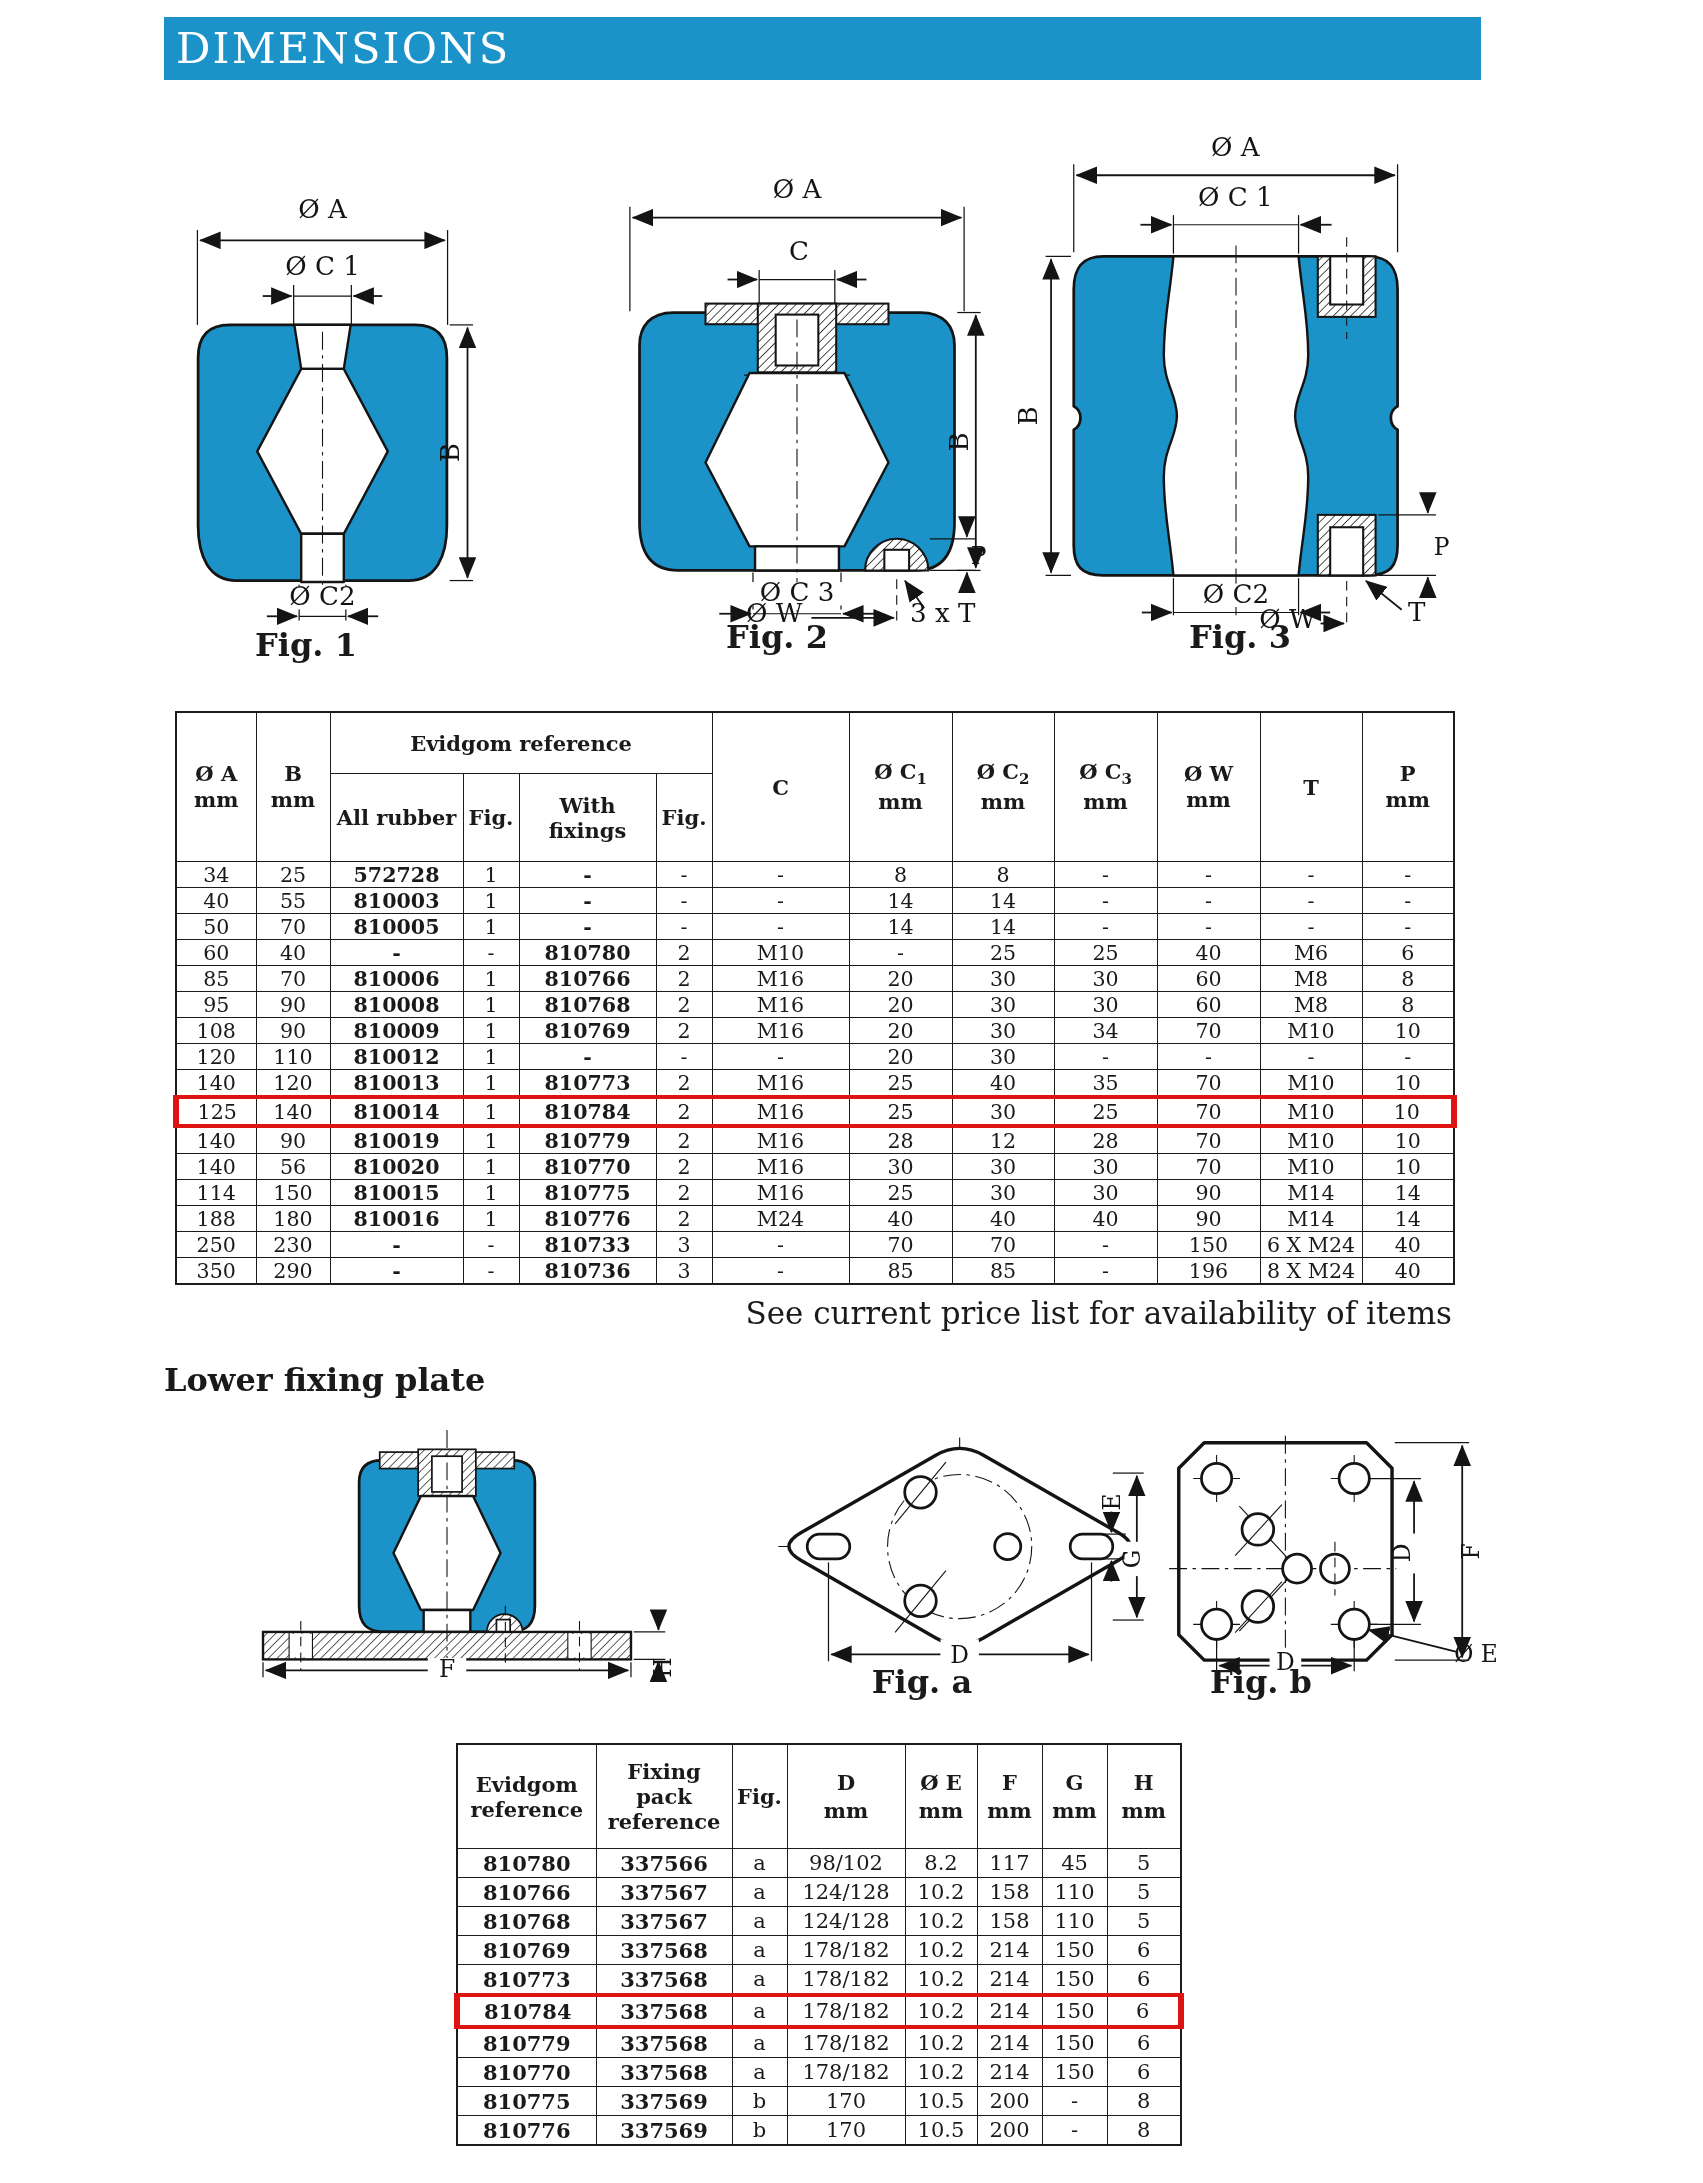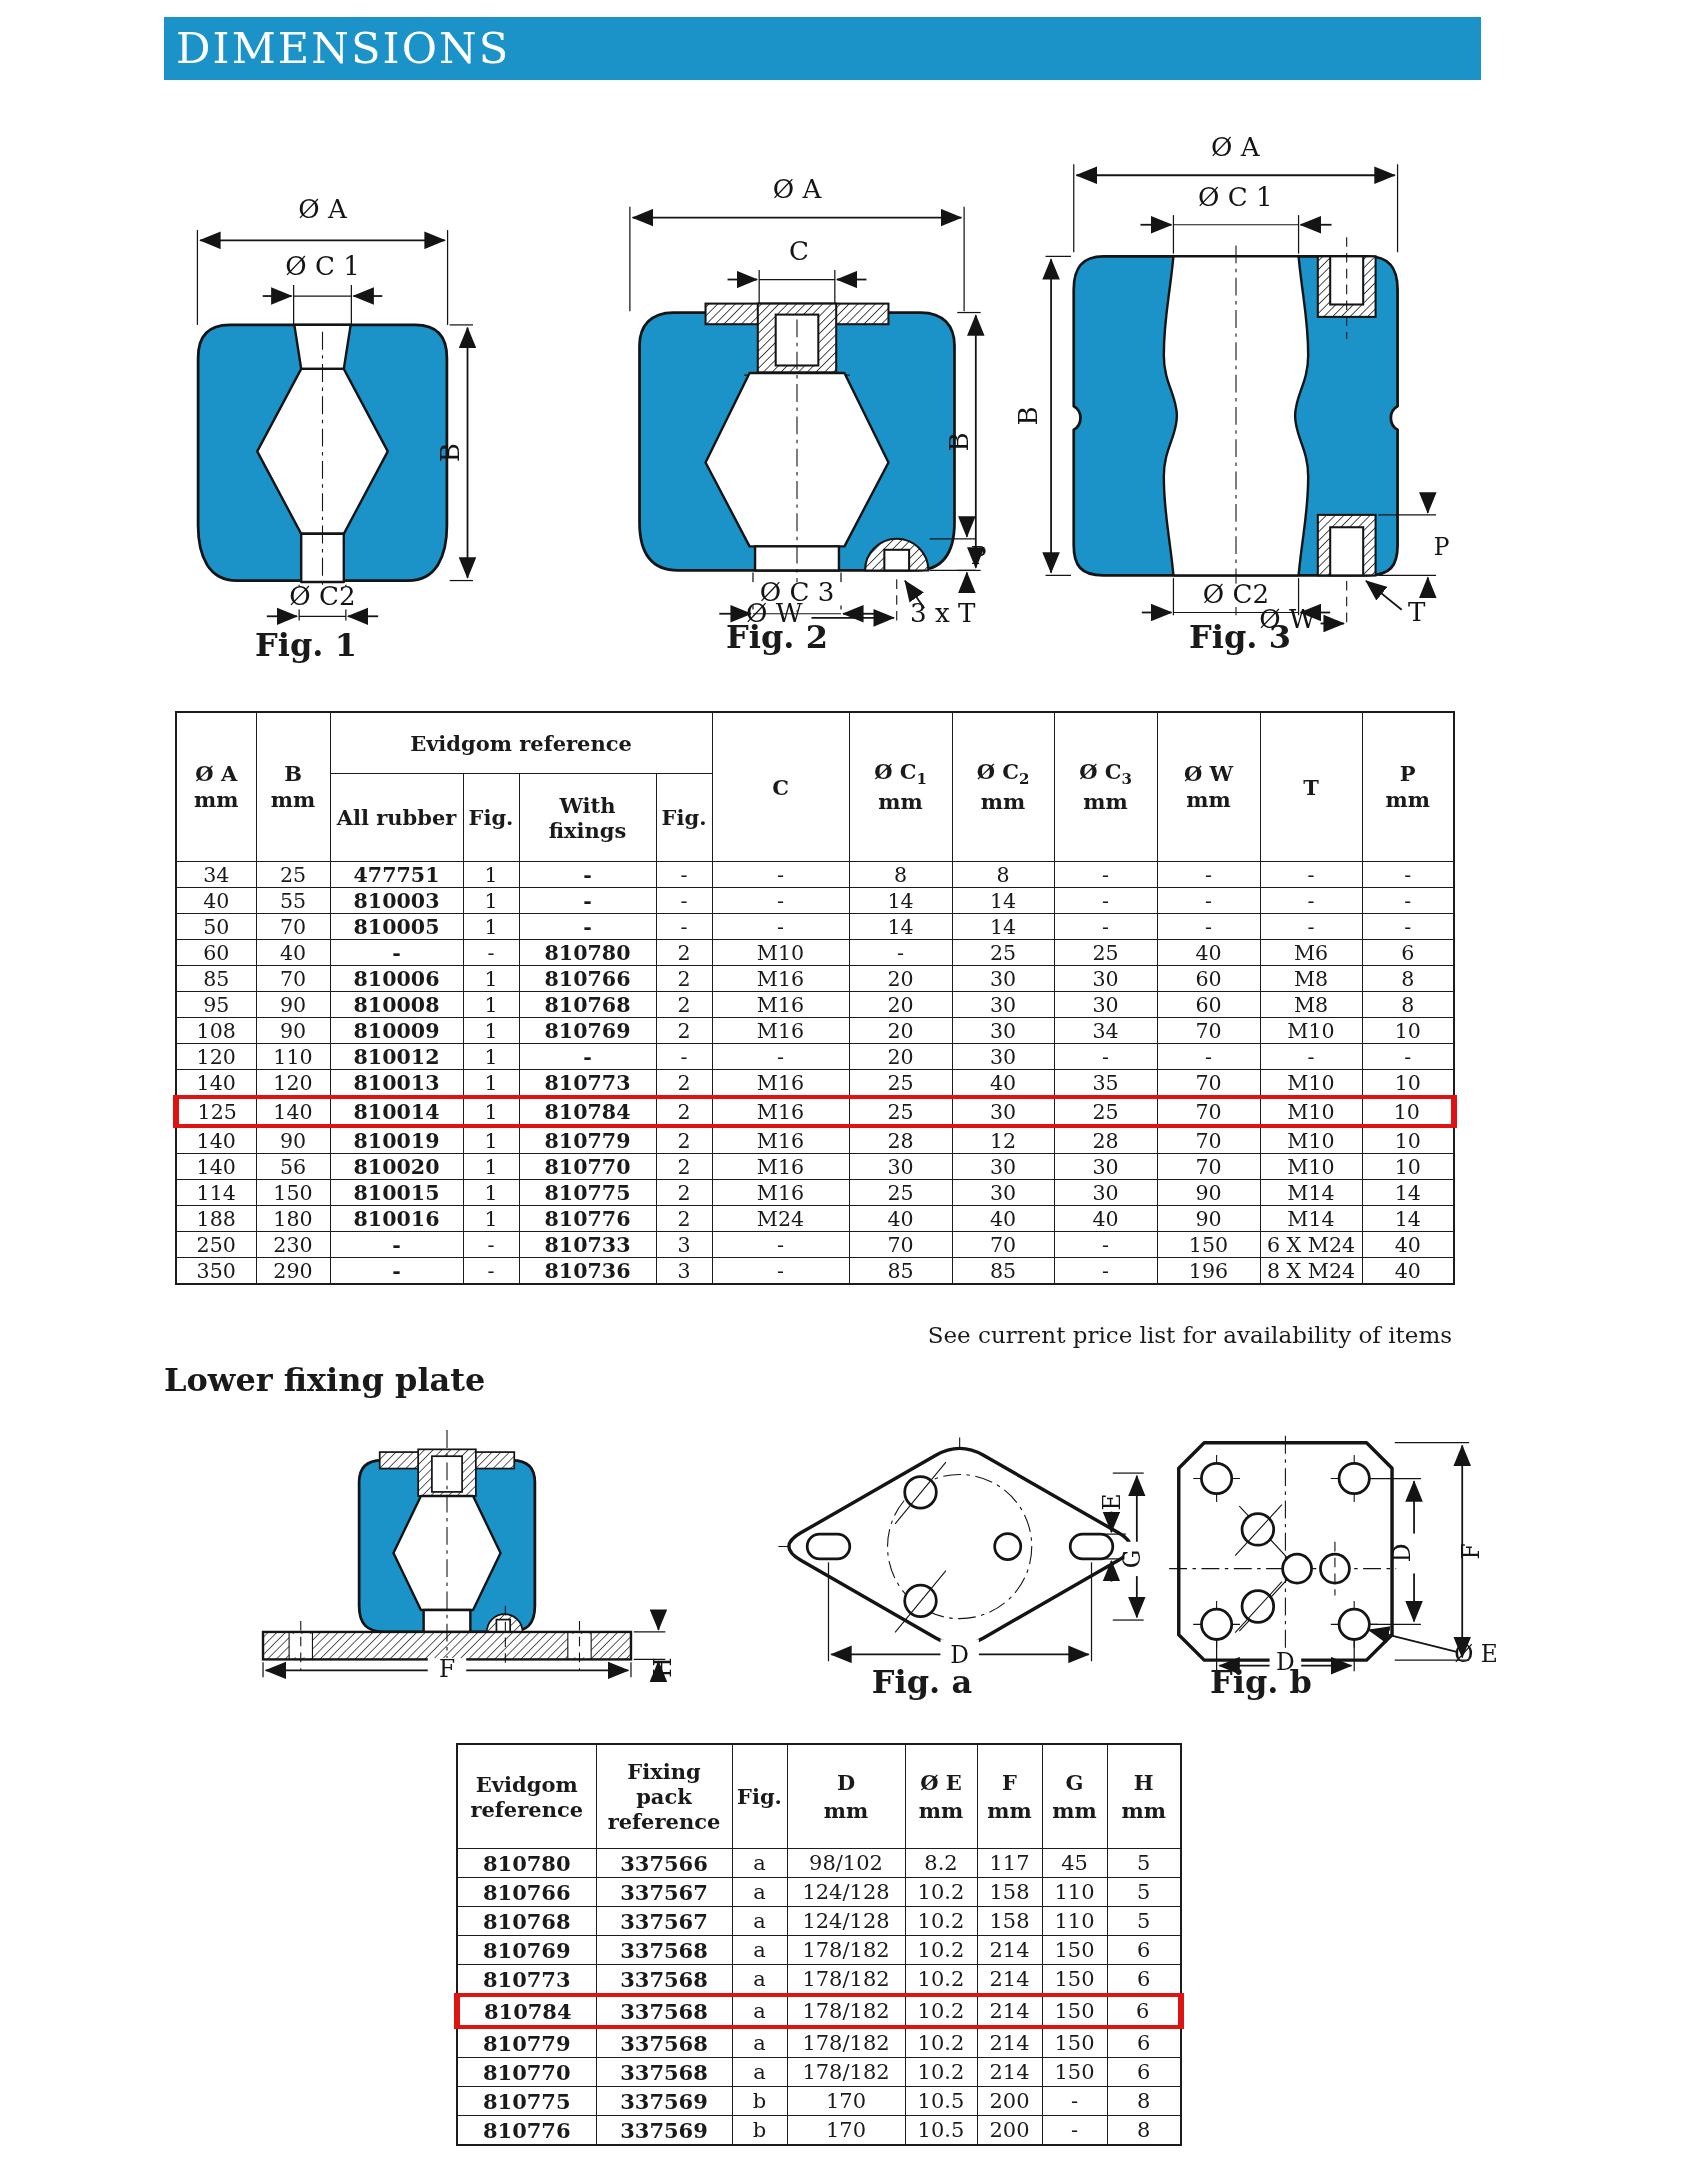--- a/index.html
+++ b/index.html
@@ -42,21 +42,21 @@
   .t1 tbody td:nth-child(3), .t1 tbody td:nth-child(5) { font-weight:bold; }
   .t2 { left:454px; top:1743px; width:725px; font-size:21px; border:2.7px solid #1c1c1c; }
   .t2 thead th { height:103px; font-size:21px; }
   .t2 thead th div { line-height:1.3; }
   .t2 tbody td { height:28px; }
   .t2 tbody td:nth-child(1), .t2 tbody td:nth-child(2) { font-weight:bold; }
   tr.hl td { border-top:4.8px solid var(--hl); border-bottom:4.8px solid var(--hl); }
   tr.hl td:first-child { border-left:6.2px solid var(--hl); }
   tr.hl td:last-child  { border-right:6.2px solid var(--hl); }
 
-  .footnote { position:absolute; top:1295px; right:252px; font-size:23px;margin-top:27px; }
+  .footnote { position:absolute; top:1295px; right:252px; font-size:31px; }
   .section-title { position:absolute; left:164px; top:1361px; font-size:32px; font-weight:bold; }
 </style>
 </head>
 <body>
 
 <div class="page">
 
   <div class="band">
     <span>DIMENSIONS</span>
   </div>
@@ -256,21 +256,21 @@
         <th>All rubber</th>
         <th>Fig.</th>
         <th>With fixings</th>
         <th>Fig.</th>
       </tr>
     </thead>
     <tbody>
         <tr>
           <td>34</td>
           <td>25</td>
-          <td>477751</td>
+          <td>572728</td>
           <td>1</td>
           <td>-</td>
           <td>-</td>
           <td>-</td>
           <td>8</td>
           <td>8</td>
           <td>-</td>
           <td>-</td>
           <td>-</td>
           <td>-</td>

